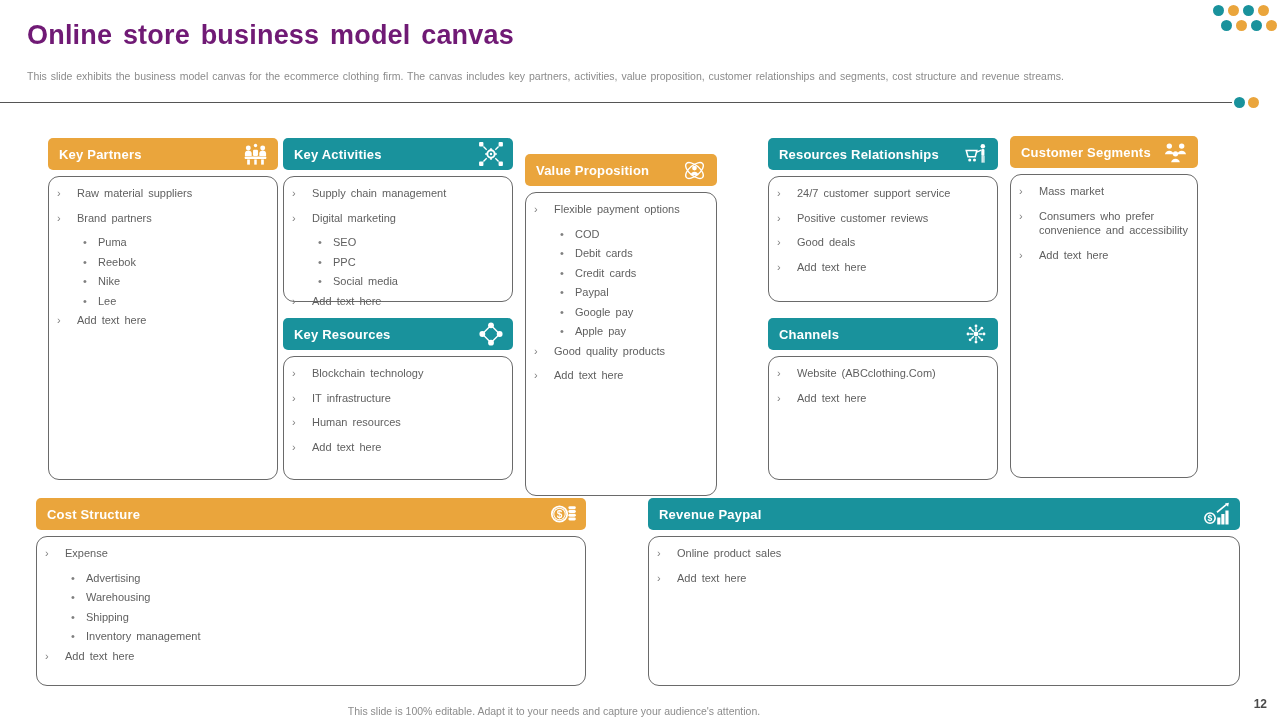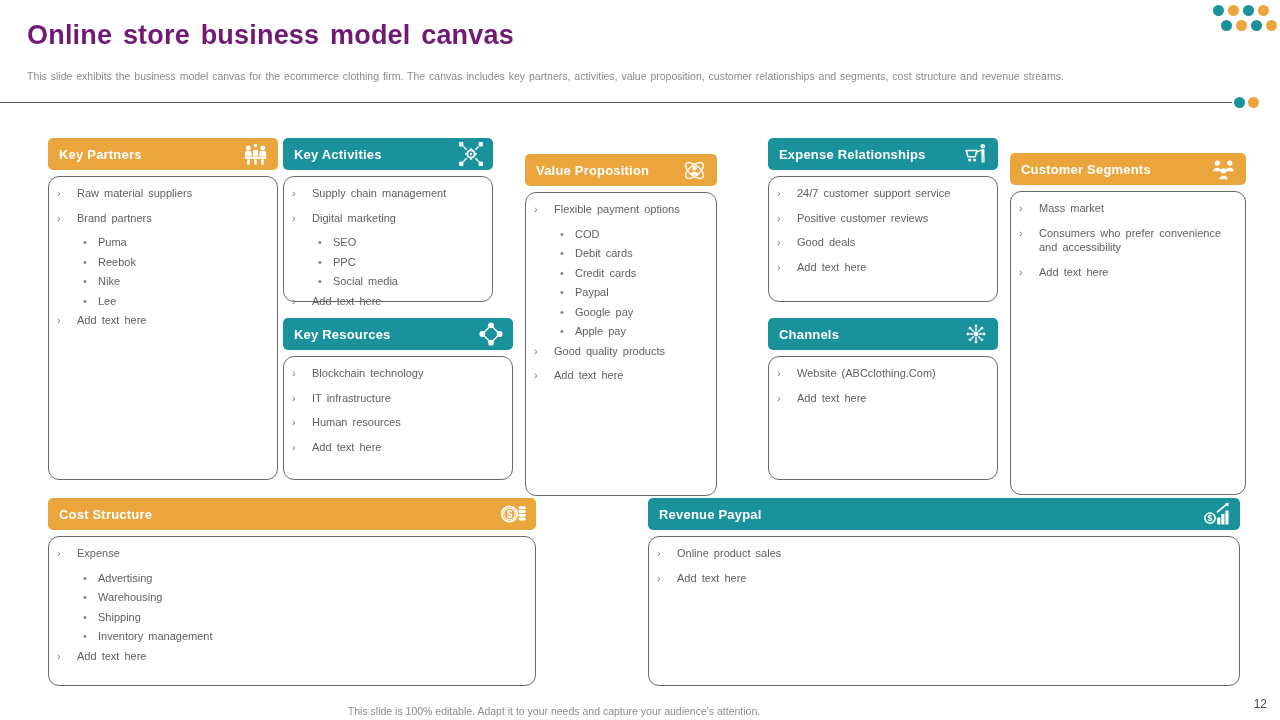--- a/index.html
+++ b/index.html
@@ -45,52 +45,52 @@
   .hdr-icon{display:flex;align-items:center;flex:none;}
   .hdr-icon svg{fill:#fff;}
   .sec-body{
     margin-top:6px;border:1px solid var(--border);border-radius:11px;
     padding:9px 6px 6px 6px;box-sizing:border-box;background:#fff;
   }
 
   
   #key-partners{left:40px;top:138px;width:230px;padding-left:8px;}
   #key-partners .sec-body{height:304px;}
-  #key-activities{left:283px;top:138px;width:210px;}
+  #key-activities{left:283px;top:138px;width:230px;}
   #key-activities .sec-body{height:126px;}
   #key-resources{left:283px;top:318px;width:230px;}
   #key-resources .sec-body{height:124px;}
   #value-proposition{left:525px;top:154px;width:192px;}
   #value-proposition .sec-body{height:304px;}
   #customer-relationships{left:768px;top:138px;width:230px;}
   #customer-relationships .sec-body{height:126px;}
   #channels{left:768px;top:318px;width:230px;border-radius:25px;}
   #channels .sec-body{height:124px;}
-  #customer-segments{left:1010px;top:153px;width:236px;}
+  #customer-segments{left:1010px;top:136px;width:188px;}
   #customer-segments .sec-body{height:304px;}
-  #cost-structure{left:48px;top:498px;width:488px;}
+  #cost-structure{left:36px;top:498px;width:550px;}
   #cost-structure .sec-body{height:150px;}
   #revenue-streams{left:648px;top:498px;width:592px;}
   #revenue-streams .sec-body{height:150px;}
 
   
   .item{display:flex;color:var(--item_text);font-size:11px;line-height:1.32;word-spacing:2px;}
   .item .marker{flex:none;color:#7f7f7f;}
   .item.level-1{margin:0 0 10px 2px;}
   .item.level-1 .marker{width:20px;font-size:11px;}
   .item.level-2{margin:0 0 5px 28px;}
   .item.level-2 .marker{width:15px;font-size:11px;}
 
   
   .slide-footer{
     left:0;top:705px;width:1108px;text-align:center;
     font-size:10.5px;color:#8c8c8c;
   }
   .page-number{
-    right:13px;top:697px;font-size:12px;color:#4a4a4a;
+    right:13px;top:697px;font-size:12px;color:#4a4a4a;font-weight:bold;
   }
 </style>
 </head>
 <body>
 
 <div class="abs slide-title">Online store business model canvas</div>
 <div class="abs slide-subtitle">This slide exhibits the business model canvas for the ecommerce clothing firm. The canvas includes key partners, activities, value proposition, customer relationships and segments, cost structure and revenue streams.</div>
 <div class="abs divider"></div>
 <div class="abs divider-dots">
   <span class="dot teal"></span>
@@ -287,21 +287,21 @@
       </div>
       <div class="item level-1">
         <span class="marker">›</span>
         <span class="item-text">Add text here</span>
       </div>
     </div>
 </div>
 
 <div class="section" id="customer-relationships">
   <div class="sec-header teal">
-    <span class="sec-title">Expense Relationships</span>
+    <span class="sec-title">Resources Relationships</span>
     <span class="hdr-icon">
       <svg viewBox="0 0 24 24" width="26" height="26">
         <path d="M3 8.7h9.8l-1.5 5.8H4.6z" fill="none" stroke="#fff" stroke-width="1.4"></path>
         <circle cx="6.2" cy="17.6" r="1.4"></circle>
         <circle cx="10.6" cy="17.6" r="1.4"></circle>
         <circle cx="18.3" cy="4.8" r="2.1"></circle>
         <rect x="16.9" y="7.4" width="2.9" height="6.2" rx="1"></rect>
         <rect x="17.1" y="13.4" width="1.2" height="6.6"></rect>
         <rect x="18.7" y="13.4" width="1.2" height="6.6"></rect>
         <path d="M16.9 8.4L12.6 10.2" stroke="#fff" stroke-width="1.3" fill="none"></path>

